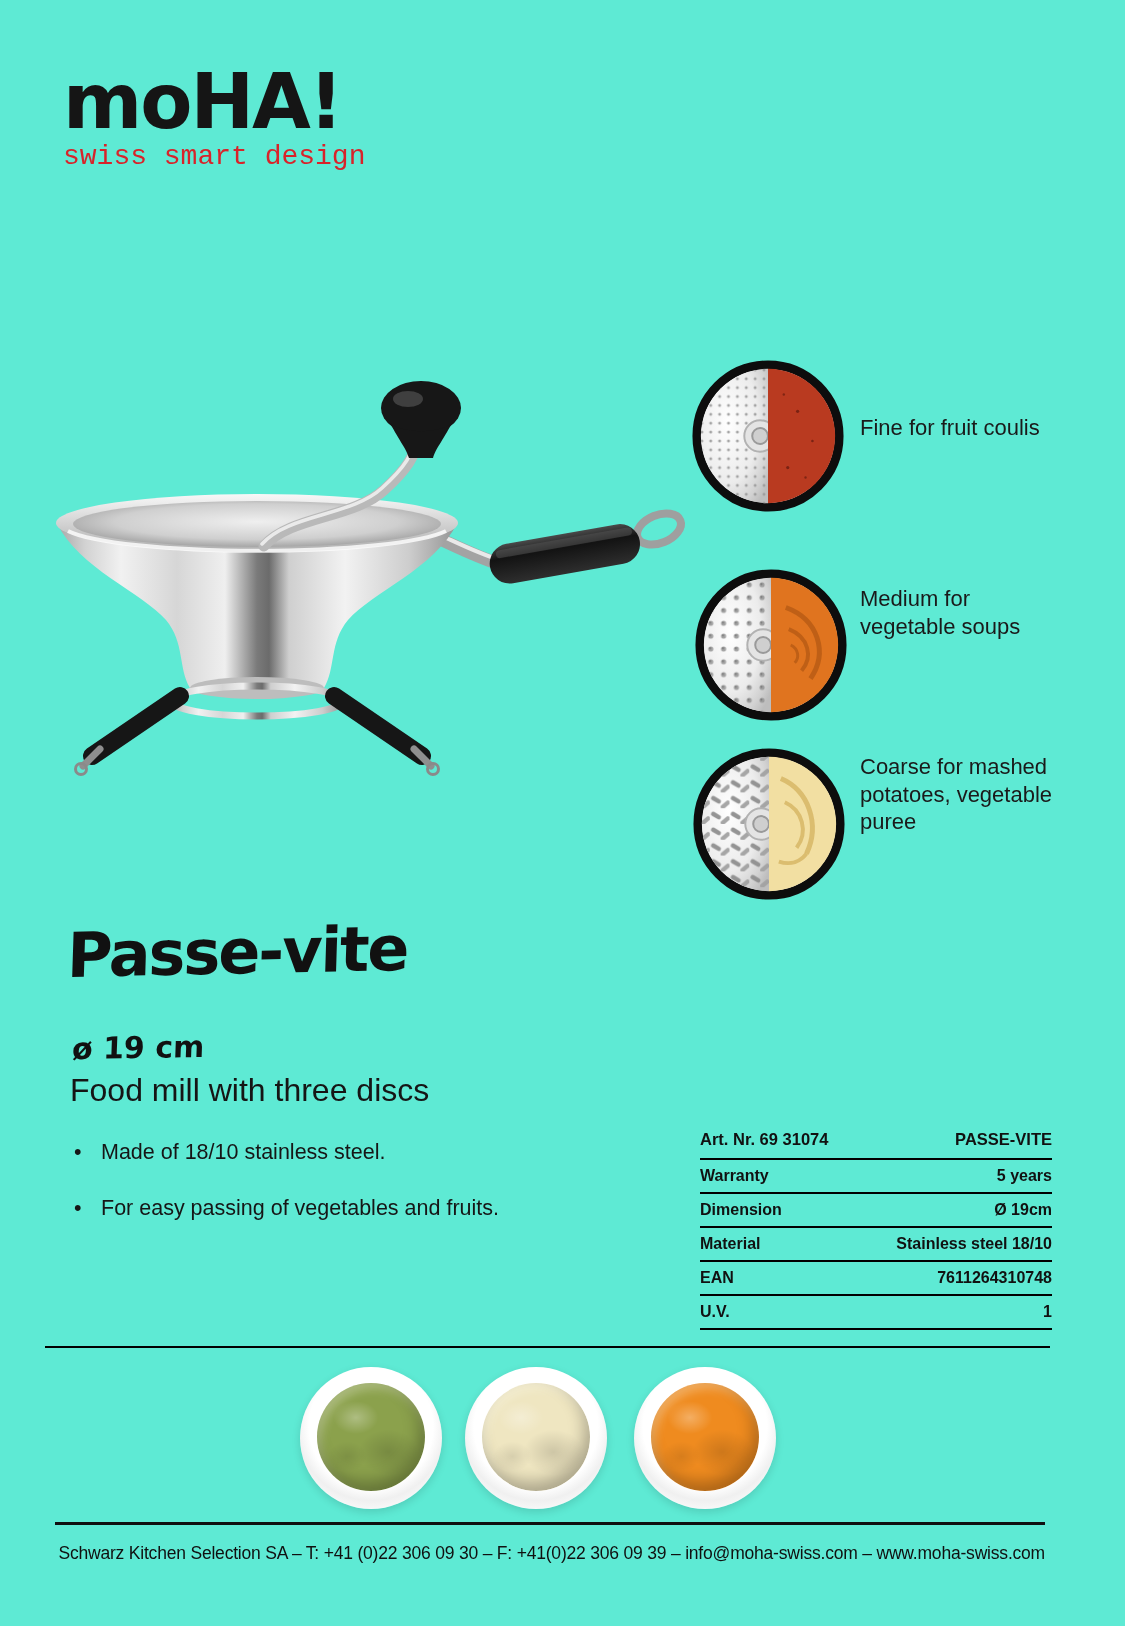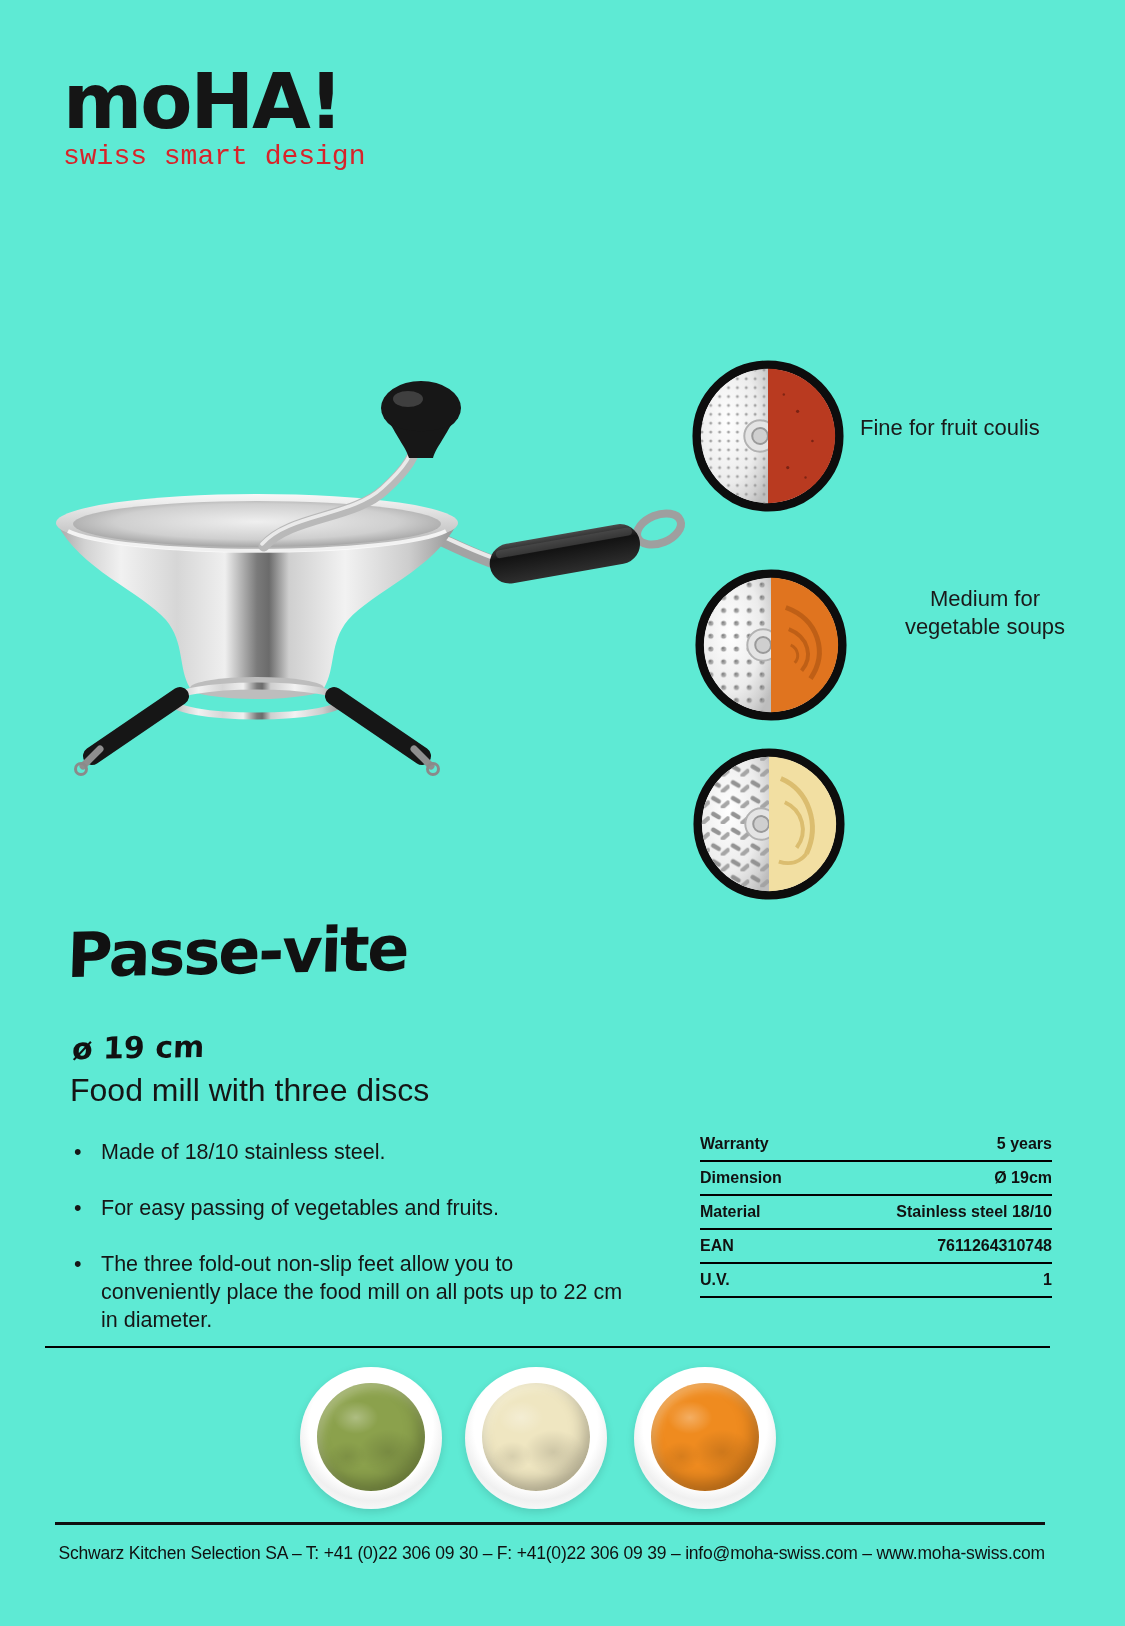--- a/index.html
+++ b/index.html
@@ -30,21 +30,21 @@
   .disc { position:absolute; width:158px; height:158px; }
   .disc-1 { left:689px; top:357px; }
   .disc-2 { left:692px; top:566px; }
   .disc-3 { left:690px; top:745px; }
   .disc-label {
     position:absolute; left:860px; width:250px;
     font-size:22px; line-height:27.5px; color:#1a1a1a;
     white-space:pre-line;
   }
   .disc-label-1 { top:414px; }
-  .disc-label-2 { top:585px;text-align:center; }
+  .disc-label-2 { top:585px; }
   .disc-label-3 { top:753px; }
 
   
   .hand { font-family:"DejaVu Sans", sans-serif; font-weight:700; }
   .title {
     position:absolute; left:66px; top:922px;
     font-size:62px; letter-spacing:-2px; line-height:1.1;
     transform:rotate(-1.2deg) skewX(-3deg); transform-origin:left bottom;
   }
   .diameter {
@@ -254,34 +254,38 @@
     <path d="M80 12 A68 68 0 0 0 80 148 Z" fill="url(#slotsCoarse)" opacity="0.95"></path>
     <circle cx="72" cy="80" r="16" fill="#e4e4e4" stroke="#b2b2b2" stroke-width="2"></circle>
     <circle cx="72" cy="80" r="8" fill="#cfcfcf" stroke="#9a9a9a" stroke-width="2"></circle>
     <path d="M80 12 A68 68 0 0 1 80 148 Z" fill="#f2dfa2"></path>
     <g clip-path="url(#rh3)" fill="none" stroke="rgba(200,160,70,0.55)">
       <path d="M 92,34 C 120,46 132,80 118,110" stroke-width="5"></path>
       <path d="M 96,58 C 114,66 120,88 108,104" stroke-width="4"></path>
       <path d="M 90,118 C 102,122 112,118 118,110" stroke-width="4"></path>
     </g>
   </svg>
+  <div class="disc-label disc-label-3">Coarse for mashed
+potatoes, vegetable
+puree</div>
 
   <div class="title hand">Passe-vite</div>
   <div class="diameter hand">ø 19 cm</div>
   <div class="subtitle">Food mill with three discs</div>
 
   <ul class="features">
     <li>Made of 18/10 stainless steel.</li>
     <li>For easy passing of vegetables and fruits.</li>
-    <li>The three fold-out non-slip feet allow you to
-conveniently place the food mill on all pots up to 22 cm
-in diameter.</li>
   </ul>
 
   <div class="spec">
+    <div class="spec-row head">
+      <span class="spec-label">Art. Nr. 69 31074</span>
+      <span class="spec-value">PASSE-VITE</span>
+    </div>
     <div class="spec-row">
       <span class="spec-label">Warranty</span>
       <span class="spec-value">5 years</span>
     </div>
     <div class="spec-row">
       <span class="spec-label">Dimension</span>
       <span class="spec-value">Ø 19cm</span>
     </div>
     <div class="spec-row">
       <span class="spec-label">Material</span>

